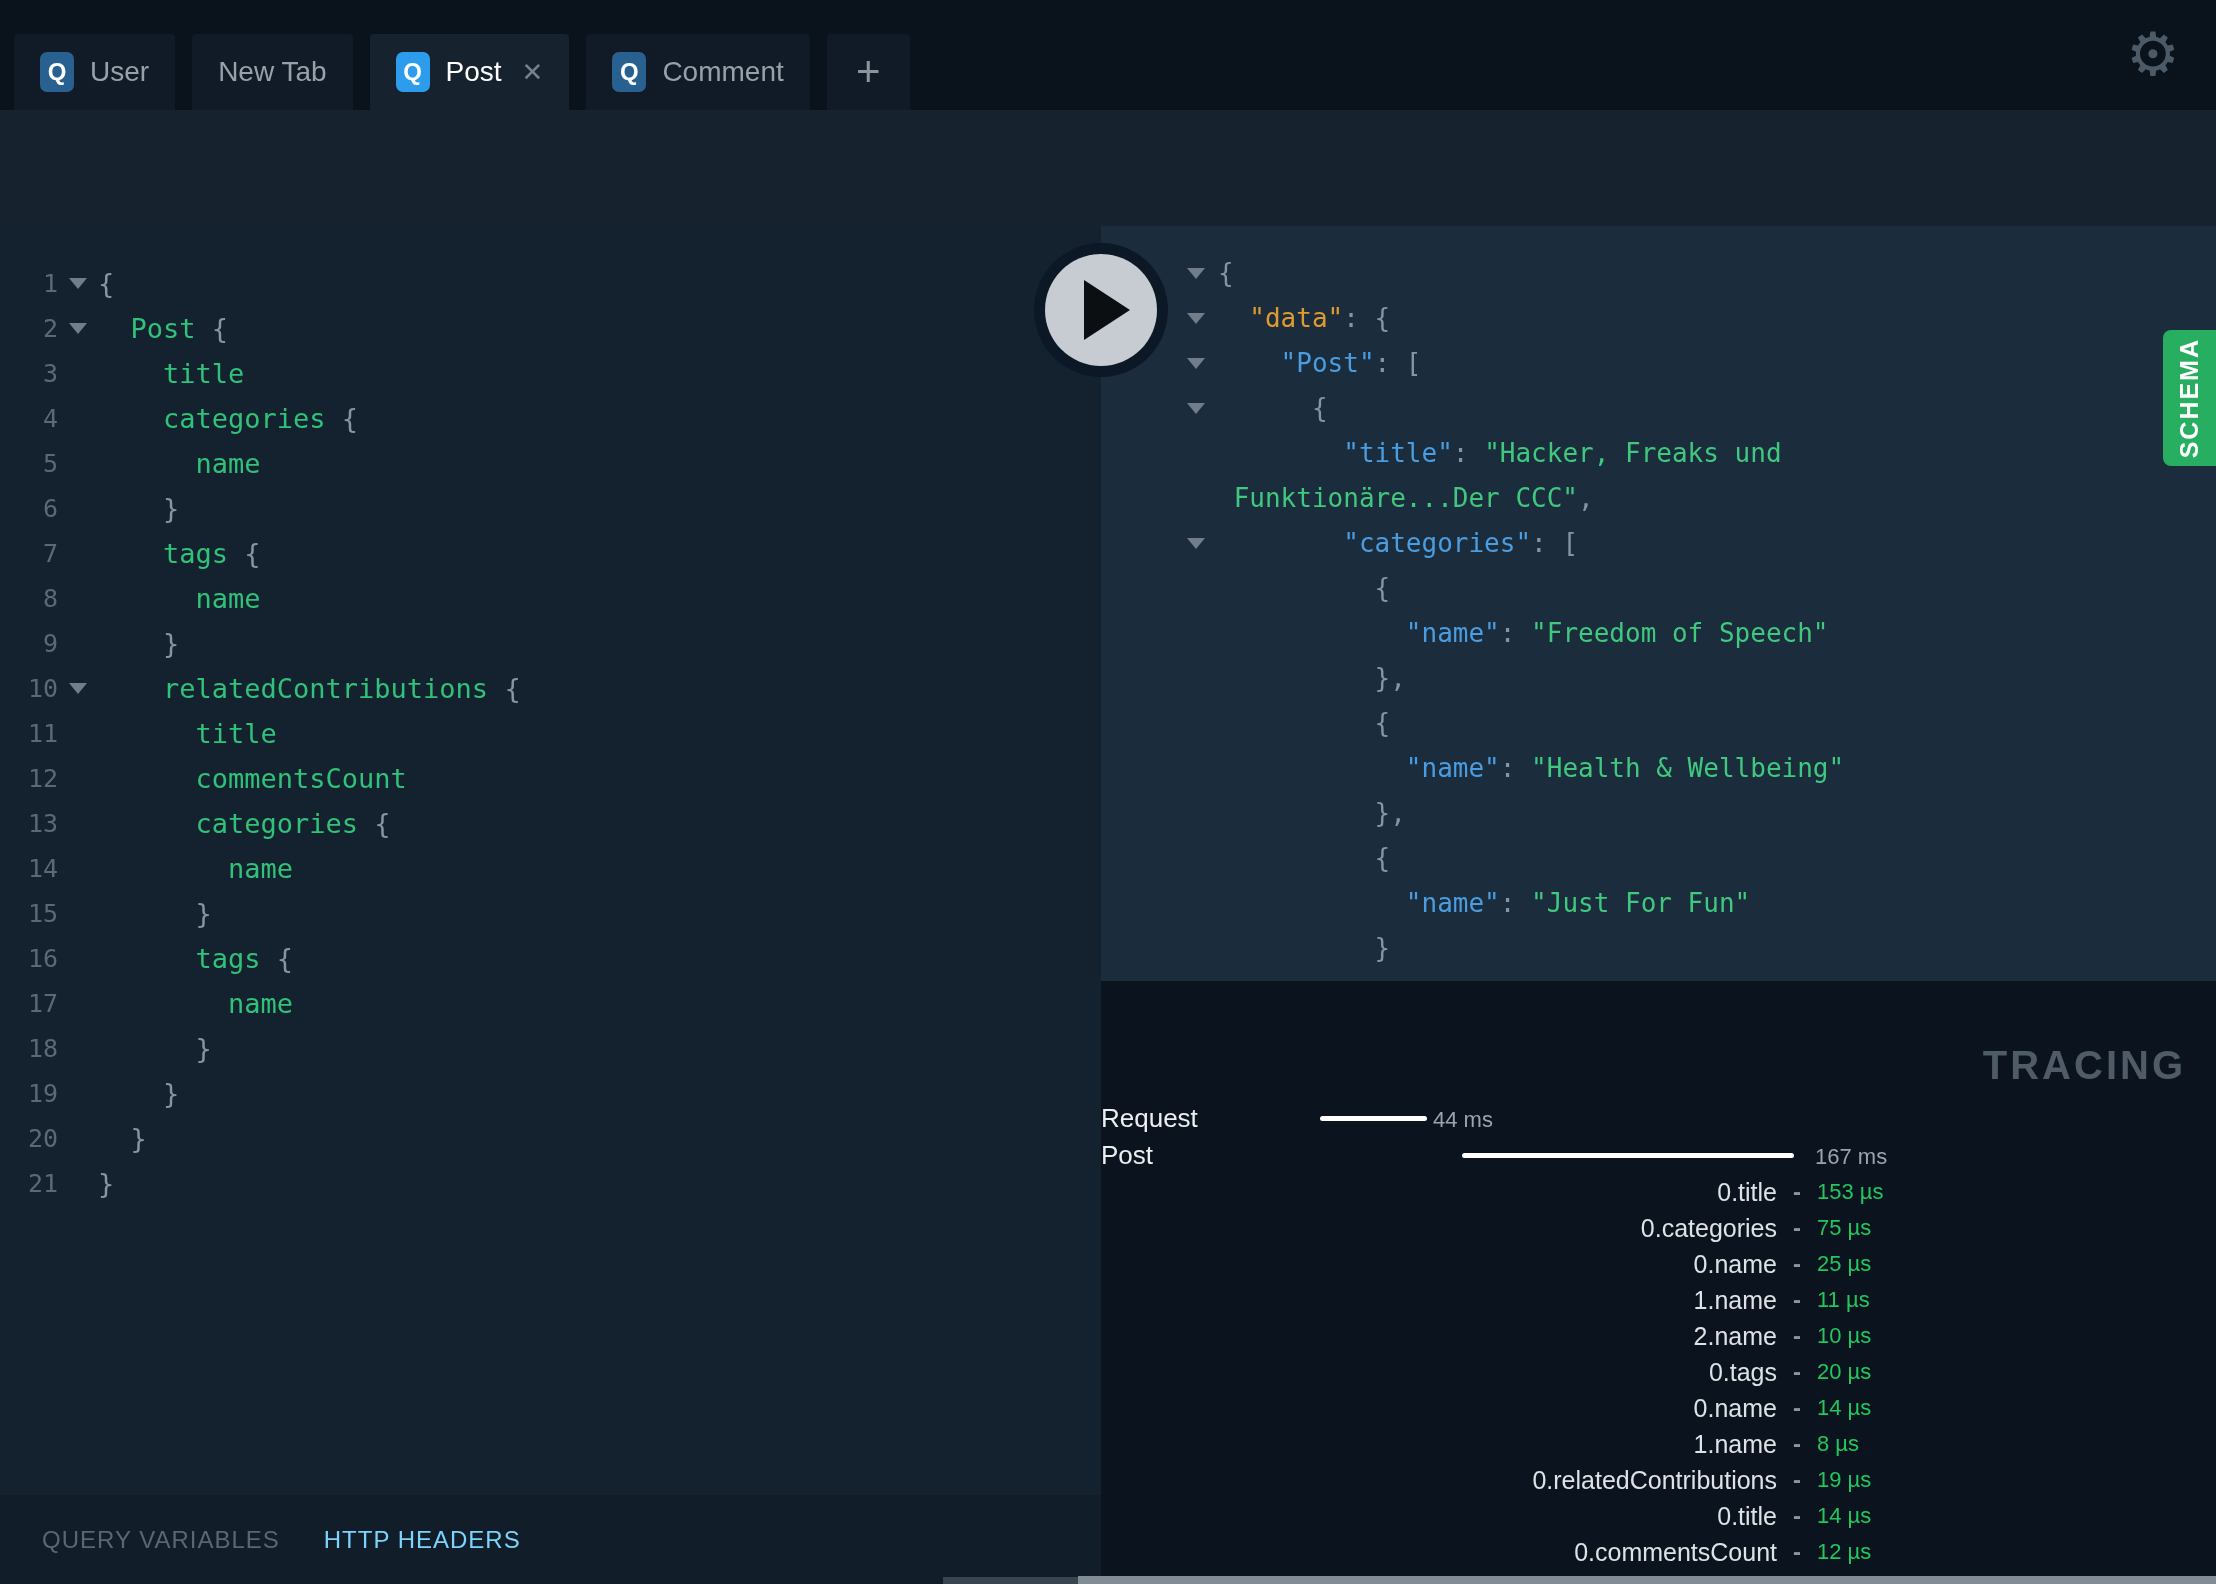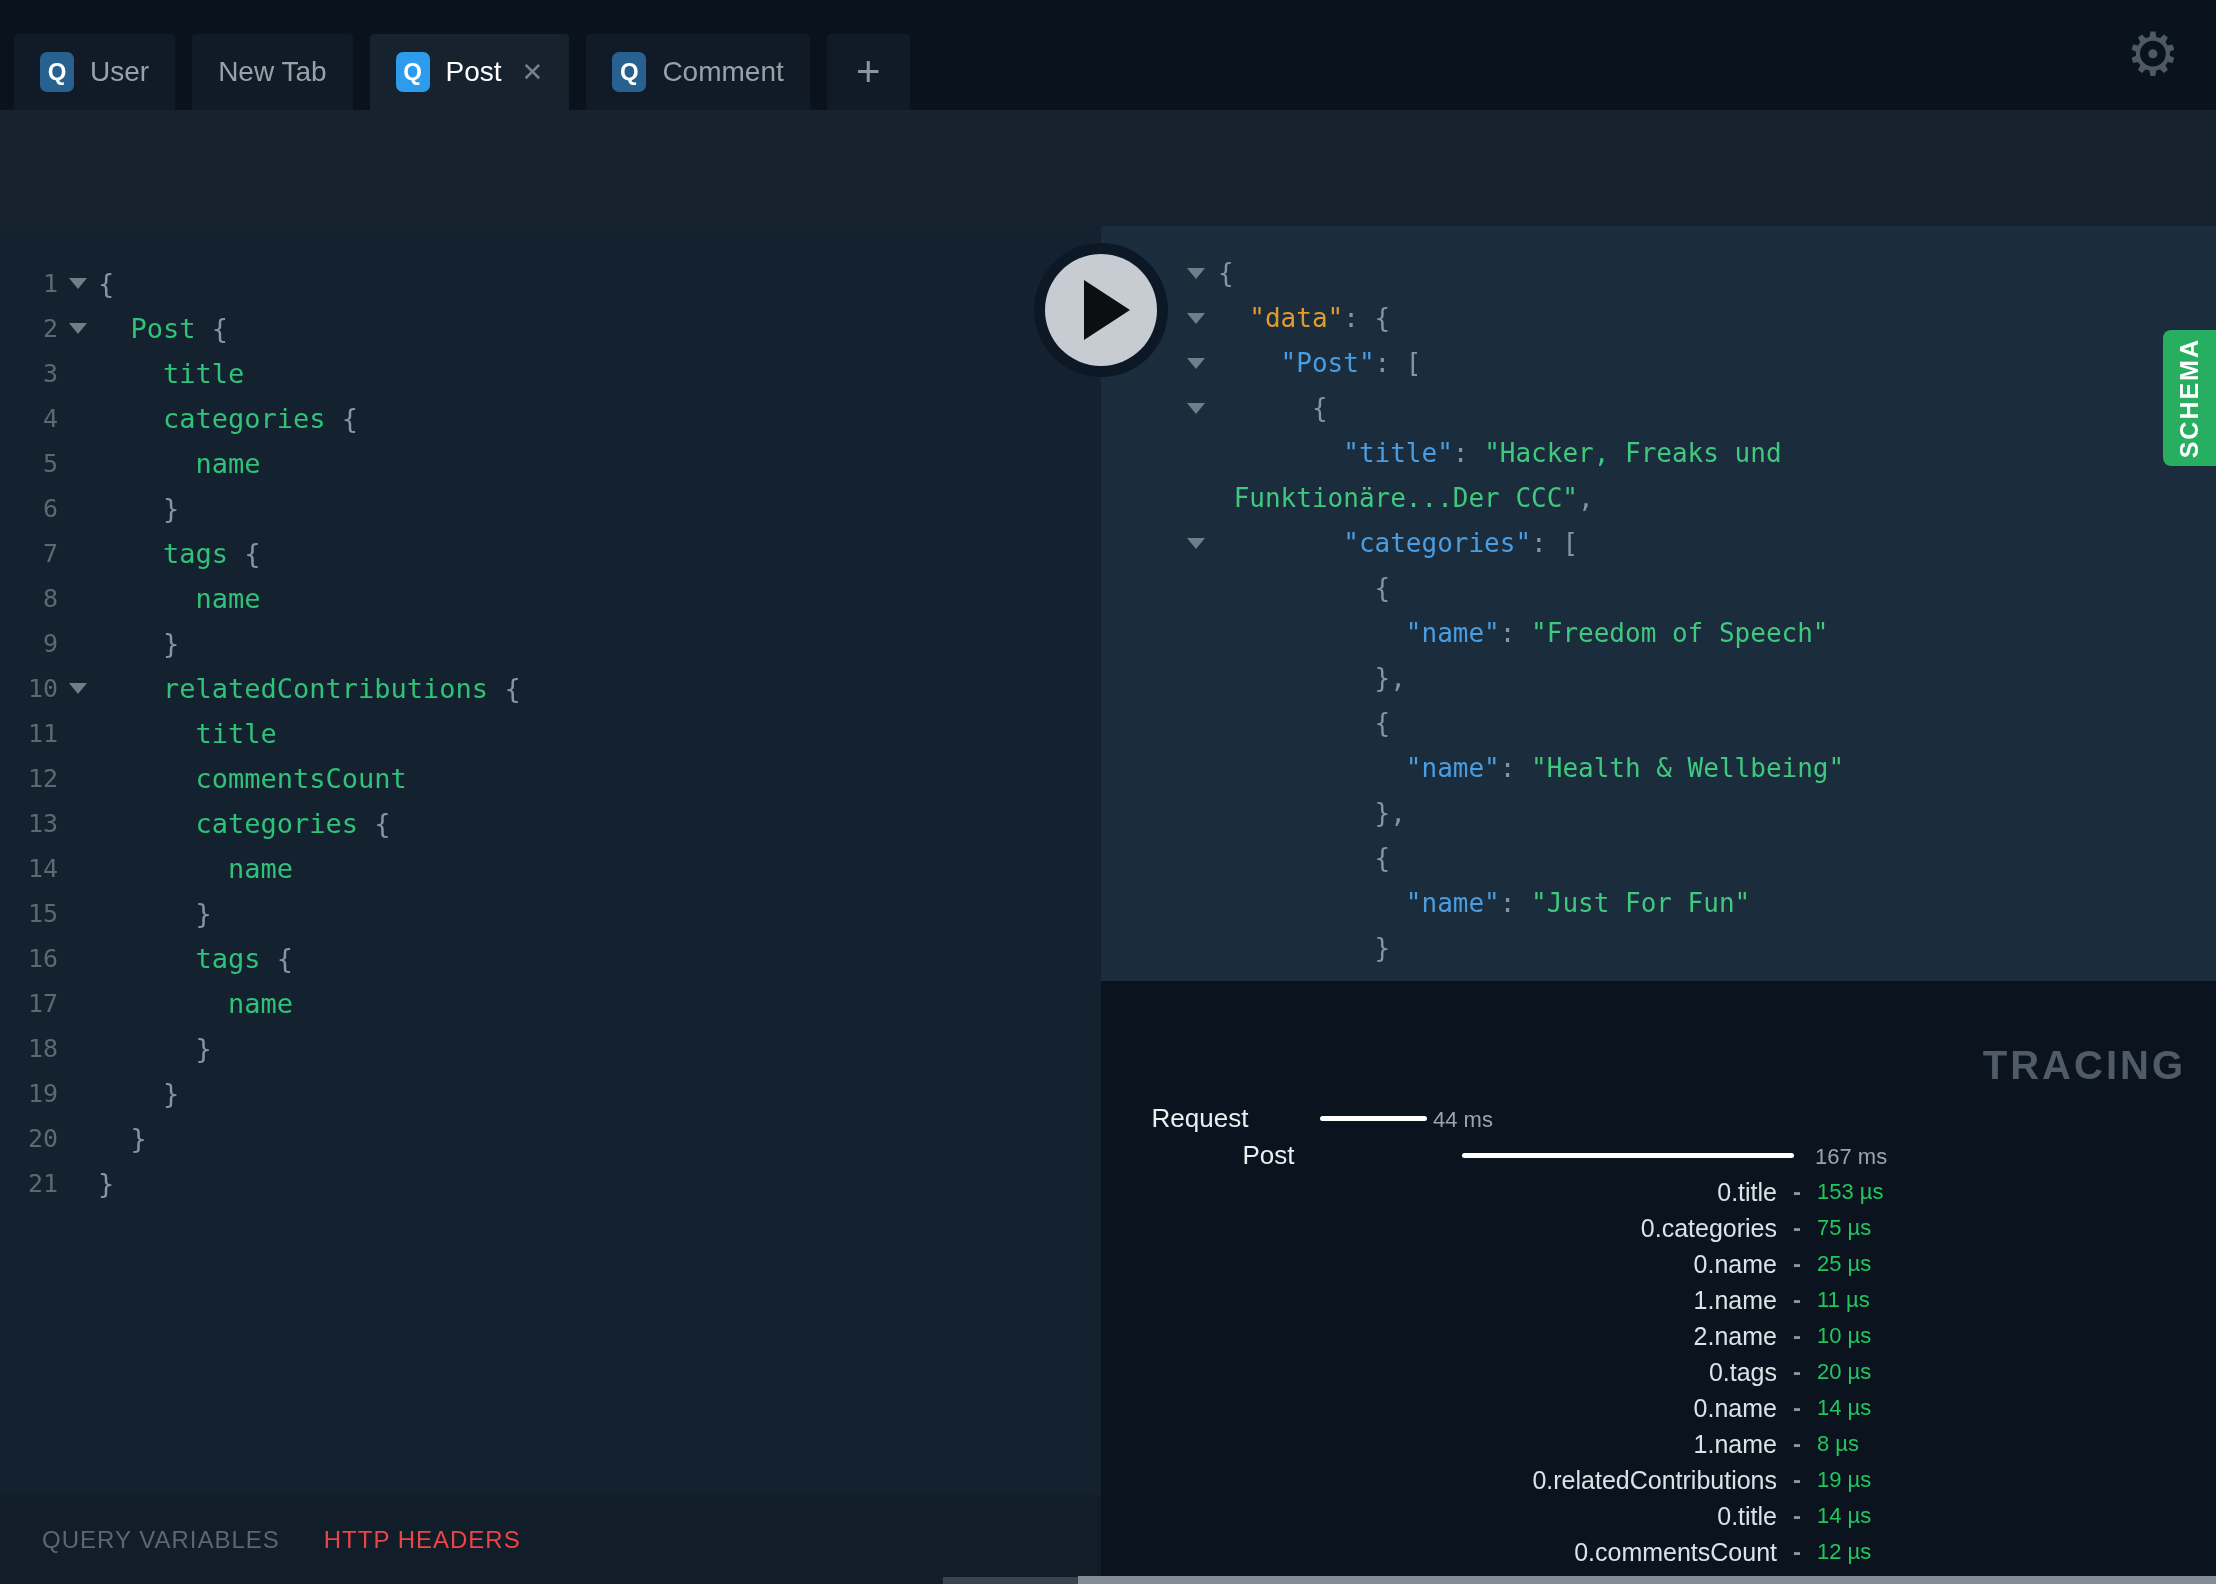--- a/index.html
+++ b/index.html
@@ -49,21 +49,21 @@
   }
   .refresh { position:absolute; right:20px; top:8px; font-size:40px; color:#53626f; cursor:pointer; }
   
   .editor-pane  { position:absolute; left:0; top:226px; width:1101px; height:1269px; background:#14222f; overflow:hidden; }
   .response-pane{ position:absolute; left:1101px; top:226px; width:1115px; height:755px; background:#1b2c3d; overflow:hidden; }
   .tracing-pane { position:absolute; left:1101px; top:981px; width:1115px; height:603px; background:#0b141e; overflow:hidden; }
   .footer-bar   { position:absolute; left:0; top:1495px; width:1101px; height:89px; background:#111d29;
     display:flex; align-items:center; gap:32px; padding-left:30px; }
   .footer-item { font-size:24px; font-weight:400; letter-spacing:1px; cursor:pointer;margin-left:12px; }
   #qv-tab { color:#5a6771; }
-  #hh-tab { color:#ef4444;text-align:right; }
+  #hh-tab { color:#7dd3fc;text-align:right; }
   
   .code { font-family:"DejaVu Sans Mono", monospace; }
   .code-line { height:45px; line-height:45px; display:flex; white-space:pre; }
   .editor-lines { padding-top:35px; }
   .ln { width:58px; text-align:right; color:#5b6974; font-size:25px; flex:0 0 auto; }
   .foldcol { width:40px; display:flex; align-items:center; justify-content:center; flex:0 0 auto; }
   .fold-arrow { width:0; height:0; border-left:9px solid transparent; border-right:9px solid transparent;
     border-top:11px solid #717d89; cursor:pointer; }
   .codetext { font-size:27px; }
   .resp-lines { padding-top:25px; }
@@ -89,21 +89,21 @@
     position:absolute; right:0; top:330px; width:53px; height:136px; background:#27ae60;
     border-radius:8px 0 0 8px; display:flex; align-items:center; justify-content:center; cursor:pointer; z-index:6;
   }
   .schema-btn span {
     writing-mode:vertical-rl; transform:rotate(180deg);
     color:#ffffff; font-weight:700; font-size:25px; letter-spacing:2px;
   }
   
   .tracing-title { position:absolute; right:30px; top:62px; color:#4f5b66; font-size:40px; font-weight:700; letter-spacing:3px; }
   .trace-row { position:absolute; height:36px; width:100%; }
-  .trace-label { position:absolute; top:0; color:#eceff1; font-size:26px; line-height:36px; text-align:center; }
+  .trace-label { position:absolute; top:0; color:#eceff1; font-size:26px; line-height:36px; text-align:left; }
   .trace-bar { position:absolute; top:16px; height:5px; background:#ffffff; border-radius:3px; }
   .trace-time { position:absolute; top:2px; color:#9aa4ac; font-size:22px; line-height:36px; } 
   .resolver-rows { position:absolute; left:0; top:193px; width:100%; }
   .rrow { height:36px; display:flex; align-items:center; }
   .rname { width:676px; text-align:right; color:#dde2e6; font-size:25px; }
   .rdash { width:40px; text-align:center; color:#8b959e; font-size:24px; font-weight:bold; }
   .rtime { color:#22c55e; font-size:22px; }
   
   .hscroll-light { position:absolute; left:1078px; top:1576px; width:1138px; height:8px; background:#828c94; }
   .hscroll-dark  { position:absolute; left:943px;  top:1577px; width:135px;  height:7px; background:#39444f; }

